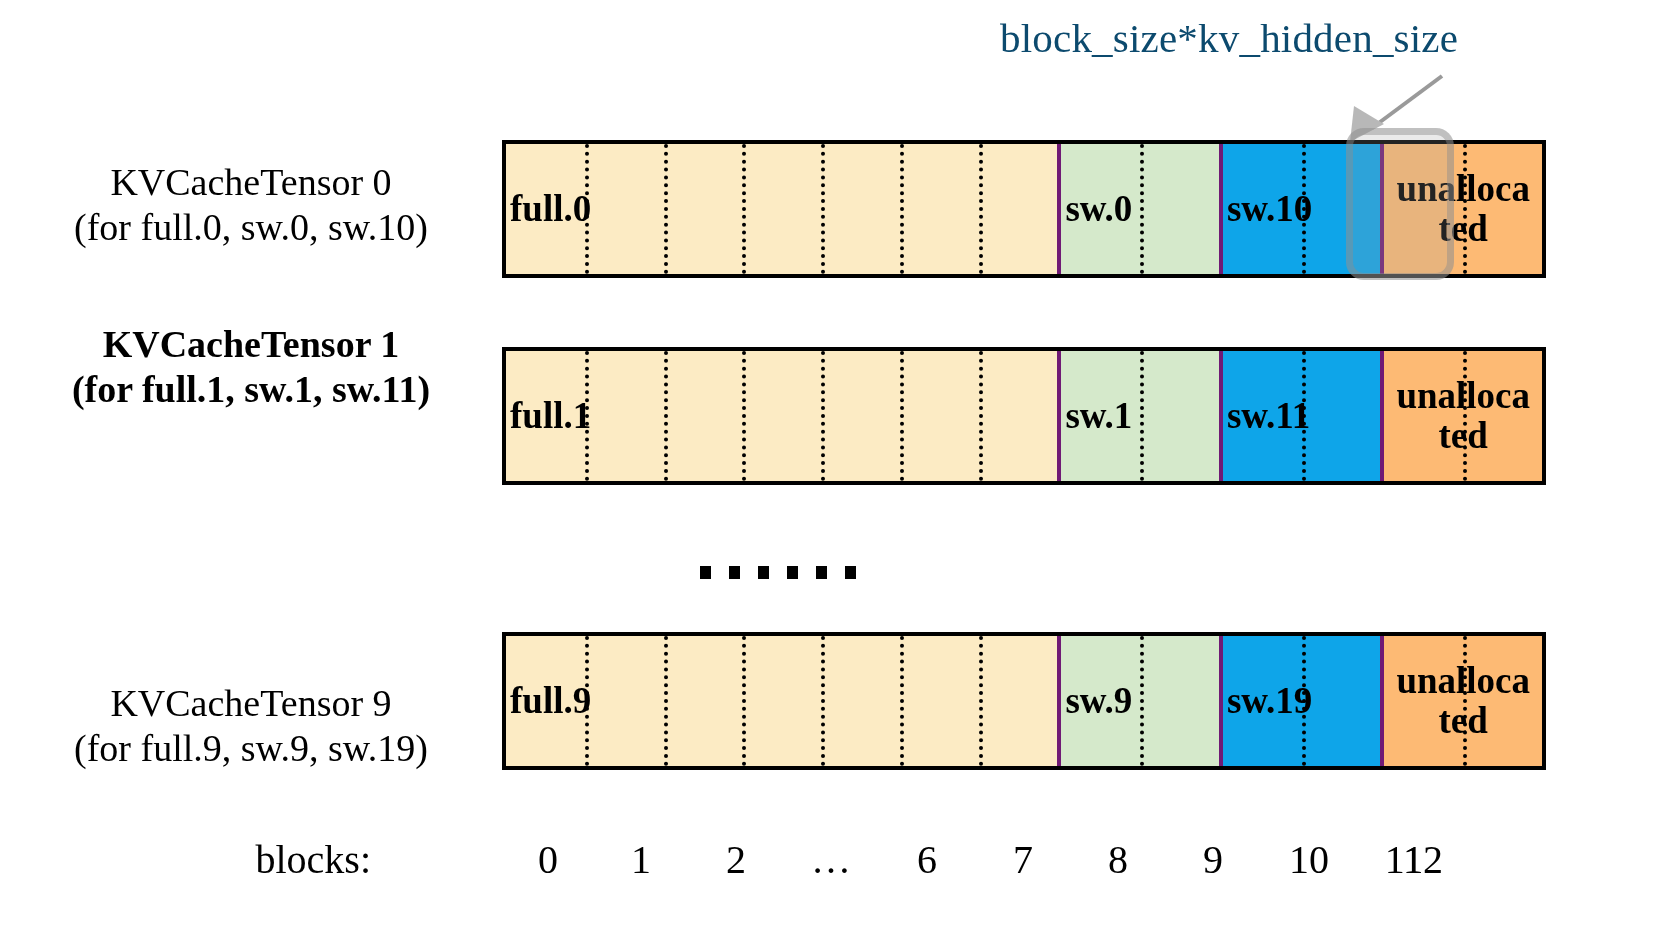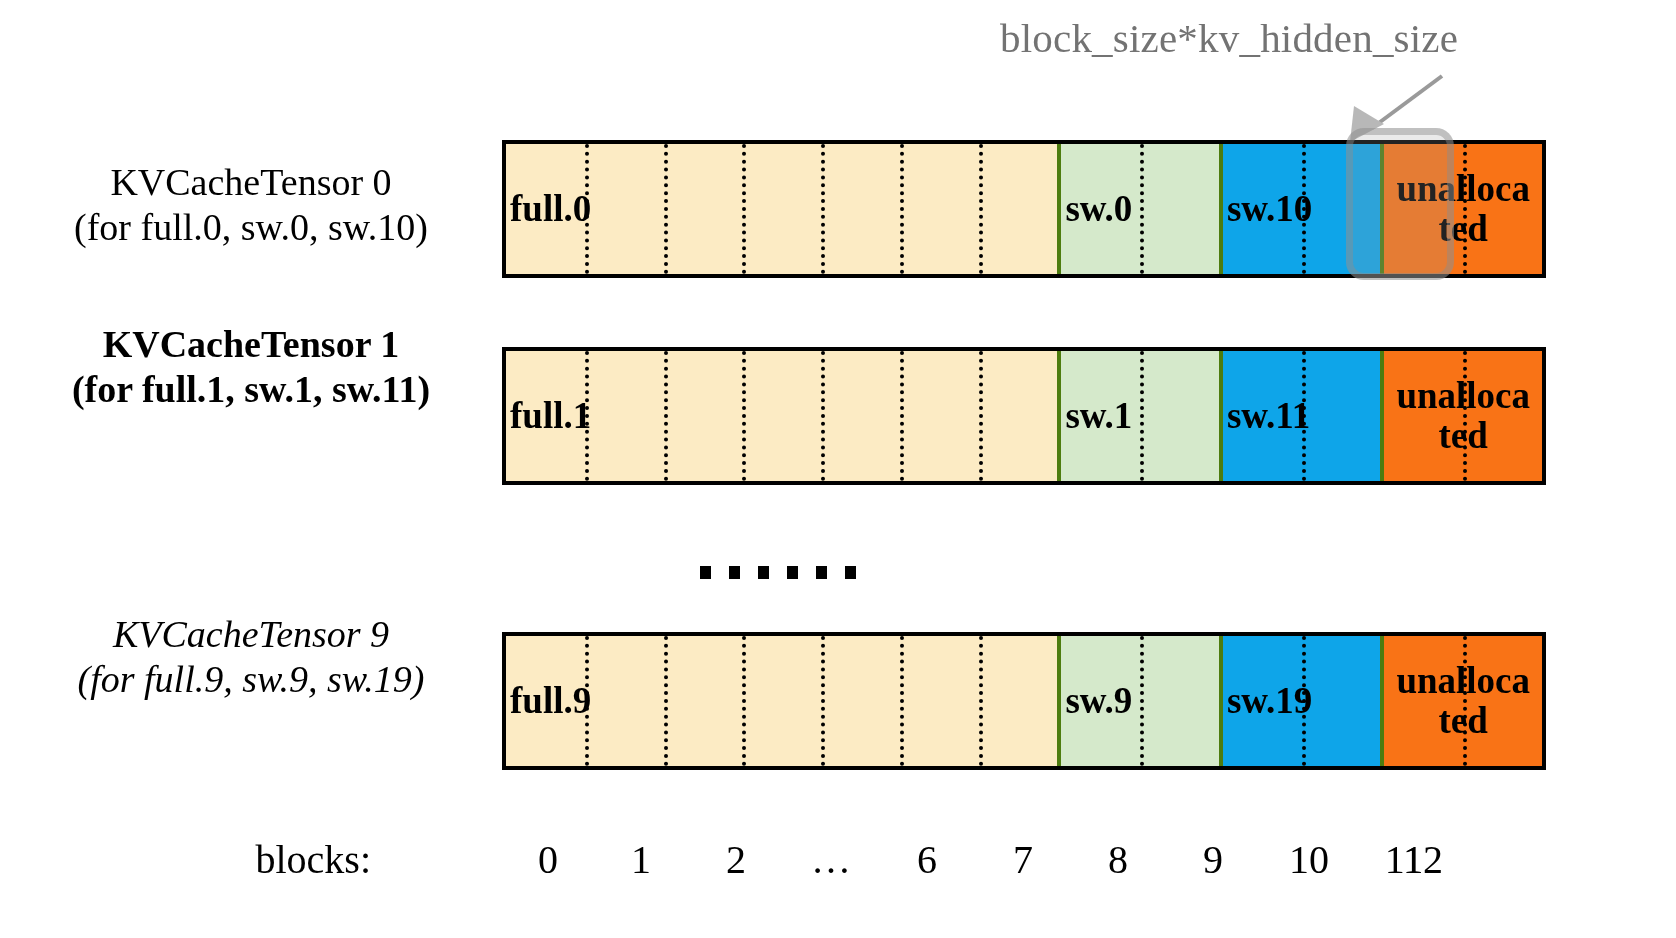--- a/index.html
+++ b/index.html
@@ -10,21 +10,21 @@
     overflow:hidden;
     position:relative;
   }
   #stage{position:relative;width:1676px;height:938px;}
 
   
   .callout-label{
     position:absolute;
     left:1000px; top:14px;
     font-size:41px;
-    color:#737373;
+    color:#0c4a6e;
     white-space:nowrap;
     letter-spacing:0.2px;
   }
   .callout-arrow{
     position:absolute;
     left:1330px; top:72px;
     width:120px;height:70px;
     pointer-events:none;
   }
 
@@ -54,25 +54,25 @@
   .seg{
     position:relative;
     box-sizing:border-box;
     display:flex;
     align-items:center;
     font-weight:bold;
     font-size:37px;
     color:#000;
     overflow:hidden;
   }
-  .seg + .seg{border-left:4px solid #4d7c0f;}
+  .seg + .seg{border-left:4px solid #701a75;}
   .seg.full{background:#FCEBC4;}
   .seg.sw{background:#D5E9CB;}
   .seg.sw2{background:#0ea5e9;}
-  .seg.unalloc{background:#f97316;}
+  .seg.unalloc{background:#fdba74;}
   .seg .seglabel{
     position:relative;z-index:2;
     text-align:center;
     line-height:1.08;
     padding:0 4px;
   }
   
   .divider{
     position:absolute;
     top:0;bottom:0;
@@ -202,21 +202,21 @@
 
   <div class="ellipsis">
     <span></span>
       <span></span>
       <span></span>
       <span></span>
       <span></span>
       <span></span>
   </div>
 
-  <div class="row-label" style="top:612px;font-style:italic;">
+  <div class="row-label" style="top:681px;">
     <span>KVCacheTensor 9</span>
     <span class="l2">(for full.9, sw.9, sw.19)</span>
   </div>
   <div class="bar" style="top:632px;">
     <div class="seg full" style="flex:7">
       <div class="divider" style="left:14.2857%"></div>
       <div class="divider" style="left:28.5714%"></div>
       <div class="divider" style="left:42.8571%"></div>
       <div class="divider" style="left:57.1428%"></div>
       <div class="divider" style="left:71.4285%"></div>

